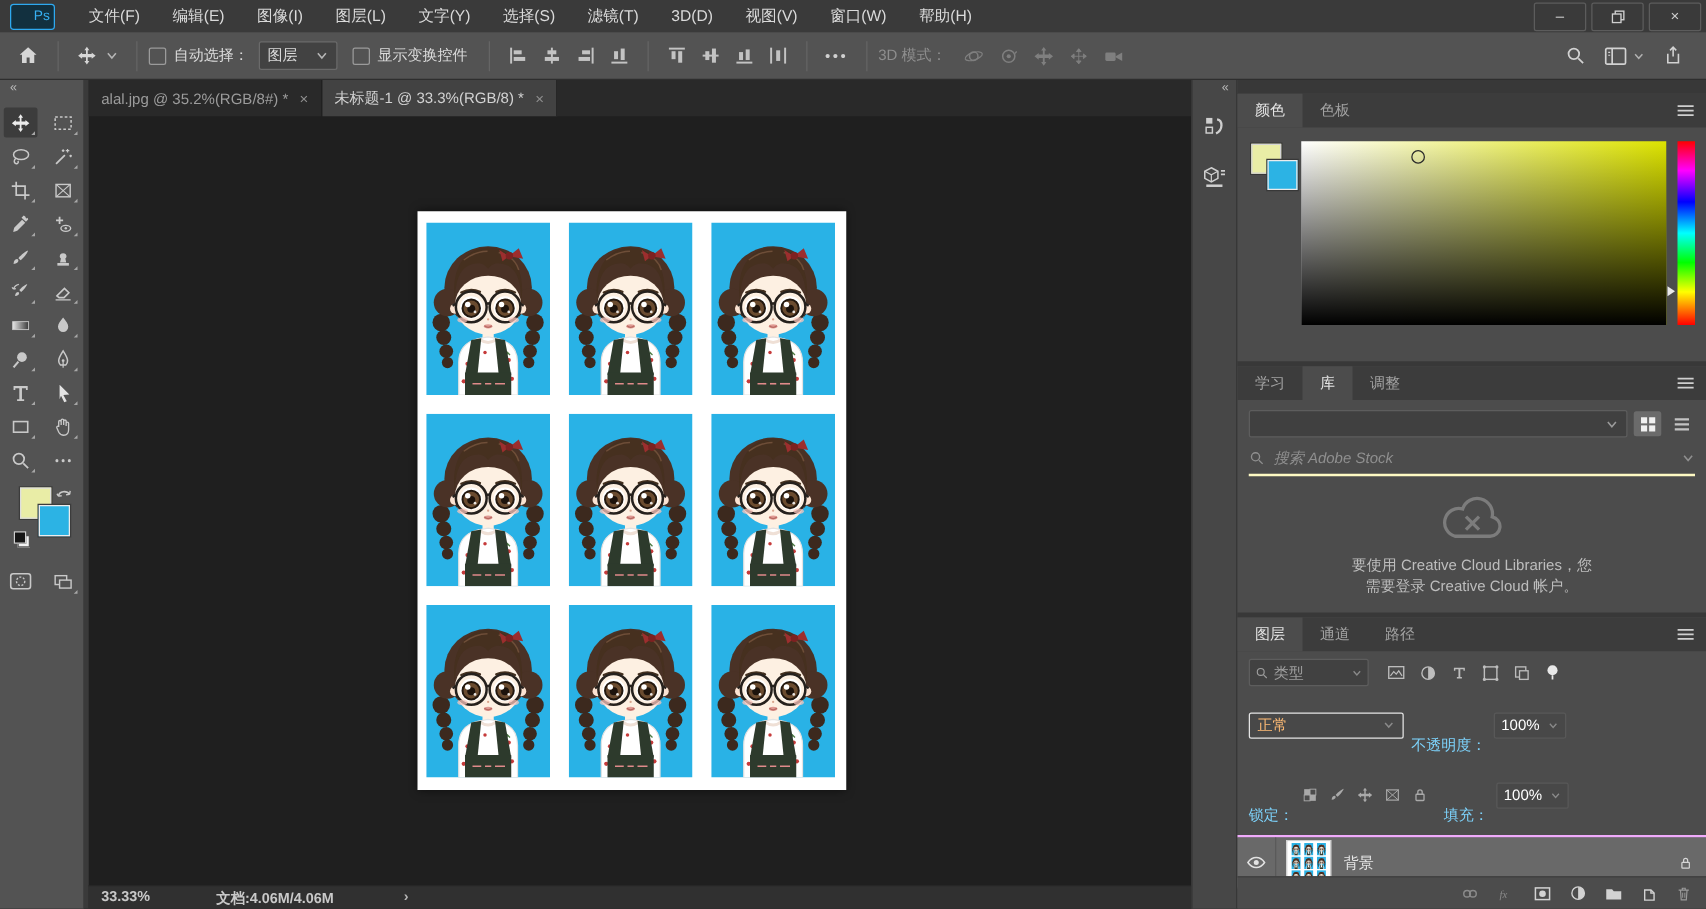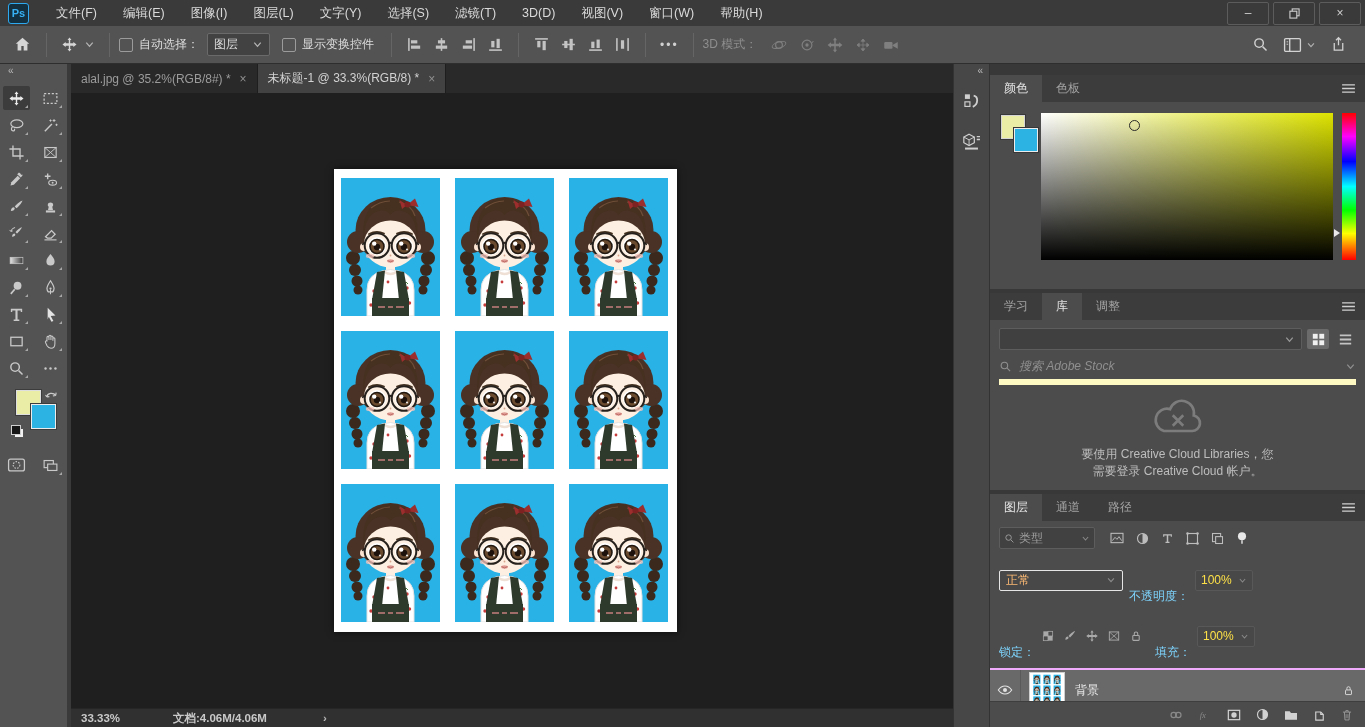--- a/index.html
+++ b/index.html
@@ -4,21 +4,21 @@
 <style>
   html,body{margin:0;padding:0;background:#222;}
   .screen{position:relative;width:1365px;height:727px;background:#4f4f4f;overflow:hidden;
           font-family:"Liberation Sans","DejaVu Sans",sans-serif;color:#d6d6d6;
           -webkit-font-smoothing:antialiased;font-size:12px;}
   svg{display:block}
 
   
   .menubar{height:26px;background:#3a3a3a;display:flex;align-items:center;padding-left:8px;}
   .ps-logo{width:19px;height:19px;border:1px solid #2ea9f0;border-radius:3px;background:#12303f;
-           color:#37b1f4;font-size:11px;font-weight:bold;display:flex;align-items:center;justify-content:center;margin-right:14px;}
+           color:#37b1f4;font-size:11px;font-weight:normal;display:flex;align-items:center;justify-content:center;margin-right:14px;padding-left:15px;}
   .menu-item{padding:0 13px;color:#dadada;font-size:12.5px;line-height:26px;cursor:default;}
   .win-controls{margin-left:auto;display:flex;height:100%;align-items:center;padding-right:4px;}
   .win-btn{width:40px;height:21px;border:1px solid #5c5c5c;border-radius:2px;margin-left:4px;
            display:flex;align-items:center;justify-content:center;color:#cfcfcf;font-size:12px;}
 
   
   .optionsbar{height:37px;background:#535353;border-bottom:1px solid #2e2e2e;display:flex;align-items:center;padding:0 8px;}
   .ob-sep{width:1px;height:24px;background:#656565;margin:0 9px;}
   .ob-btn{display:flex;align-items:center;justify-content:center;padding:0 5px;height:28px;}
   .checkbox{width:12px;height:12px;border:1px solid #9b9b9b;border-radius:2px;background:transparent;margin-right:6px;flex:none;}
@@ -91,32 +91,32 @@
       background:linear-gradient(to bottom,#f00 0%,#f0f 16%,#00f 33%,#0ff 50%,#0f0 66%,#ff0 82%,#f00 100%);}
   .cp-hue-marker{position:absolute;left:-8px;top:79%;width:0;height:0;
       border-top:4px solid transparent;border-bottom:4px solid transparent;border-left:6px solid #e9e9e9;}
 
   
   .panel-library{height:197px;flex:none;}
   .lib-controls{display:flex;align-items:center;margin:8px 9px 0 9px;gap:5px;}
   .lib-select{flex:1;height:20px;background:#404040;border:1px solid #5d5d5d;border-radius:2px;display:flex;align-items:center;justify-content:flex-end;padding-right:6px;}
   .view-btn{width:22px;height:20px;display:flex;align-items:center;justify-content:center;border-radius:2px;}
   .view-btn.active{background:#6b6b6b;}
-  .lib-search{display:flex;align-items:center;height:25px;margin:4px 9px 0 9px;border-bottom:6px solid #fef9c3;color:#8f8f8f;}
+  .lib-search{display:flex;align-items:center;height:25px;margin:4px 9px 0 9px;border-bottom:2px solid #fef9c3;color:#8f8f8f;}
   .lib-search .ph{font-style:italic;margin-left:7px;flex:1;}
   .lib-msg{flex:1;display:flex;flex-direction:column;align-items:center;justify-content:center;color:#bdbdbd;text-align:center;line-height:17px;}
   .lib-foot{height:22px;border-top:1px solid #414141;background:#464646;display:flex;align-items:center;justify-content:flex-end;gap:9px;padding-right:10px;color:#bdbdbd;font-size:11.5px;}
 
   
   .panel-layers{flex:1;}
   .lp-row{display:flex;align-items:center;margin:6px 9px 0 9px;gap:6px;flex:none;}
   .lp-filter-box{width:86px;height:20px;background:#414141;border:1px solid #5d5d5d;border-radius:2px;display:flex;align-items:center;padding:0 4px;color:#9e9e9e;gap:4px;}
   .lp-filter-icons{display:flex;align-items:center;gap:10px;margin-left:8px;}
   .lp-select{width:110px;height:19px;background:#484848;border:1px solid #e5e5e5;border-radius:2px;display:flex;align-items:center;color:#fdba74;padding:0 6px;justify-content:space-between;text-align:right;}
-  .lp-valbox{width:46px;height:19px;background:#484848;border:1px solid #585858;border-radius:2px;display:flex;align-items:center;justify-content:space-between;padding:0 5px;color:#fde047;text-align:center;}
+  .lp-valbox{width:46px;height:19px;background:#484848;border:1px solid #585858;border-radius:2px;display:flex;align-items:center;justify-content:space-between;padding:0 5px;color:#ffffff;text-align:center;}
   .lp-label{color:#7dd3fc;white-space:nowrap;margin-top:33px;}
   .lock-icons{display:flex;align-items:center;gap:8px;}
   .layer-list{flex:1;margin-top:7px;background:#4a4a4a;border-top:2px solid #f0abfc;min-height:0;}
   .layer-row{height:40px;background:#696969;display:flex;align-items:center;border-bottom:1px solid #3f3f3f;}
   .eye-cell{width:30px;height:100%;display:flex;align-items:center;justify-content:center;border-right:1px solid #5a5a5a;flex:none;}
   .layer-thumb{width:34px;height:34px;margin-left:8px;border:1px solid #cfcfcf;background:#fff;flex:none;}
   .layer-name{margin-left:10px;color:#e6e6e6;font-size:12px;flex:1;}
   .layer-lock{margin-right:10px;}
   .lp-foot{height:25px;border-top:1px solid #3e3e3e;background:#4c4c4c;display:flex;align-items:center;justify-content:flex-end;gap:13px;padding-right:11px;flex:none;}
 </style>

